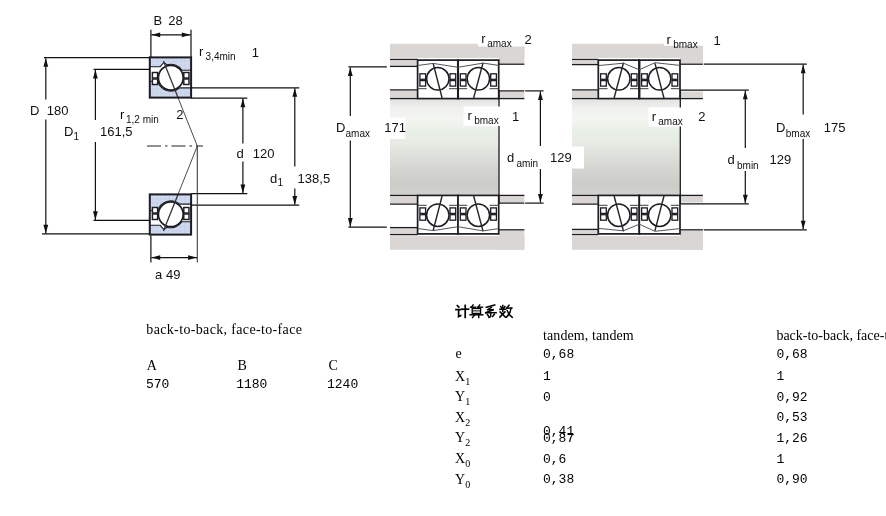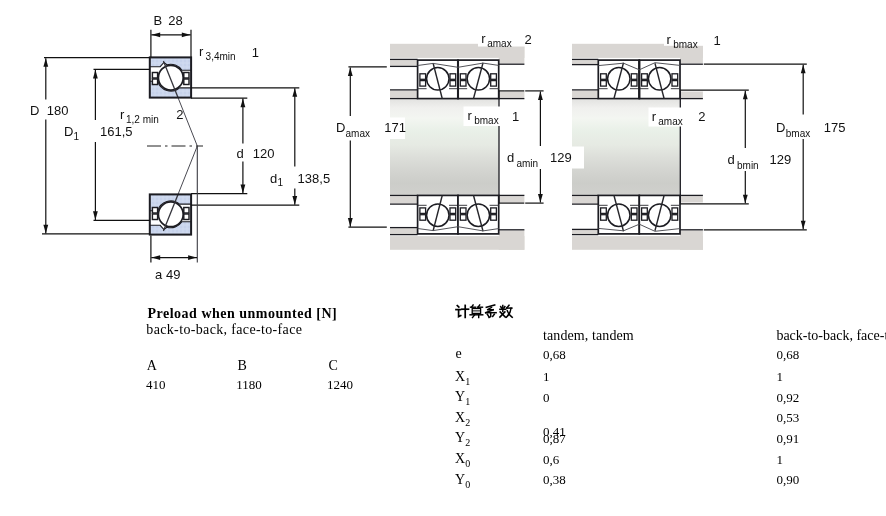--- a/index.html
+++ b/index.html
@@ -1,17 +1,17 @@
 <!DOCTYPE html>
 <html><head><meta charset="utf-8"><style>
 html,body{margin:0;padding:0;background:#fff;}
 #page{position:relative;width:886px;height:516px;overflow:hidden;background:#fff;}
 .t{position:absolute;white-space:pre;color:#000;}
 .ser{font-family:"Liberation Serif",serif;font-size:14px;}
-.san{font-family:Liberation Serif, serif;font-size:13px;}
+.san{font-family:Liberation Mono, monospace;font-size:13px;}
 </style></head><body>
 <div id="page">
 <svg width="886" height="516" viewBox="0 0 886 516" style="position:absolute;left:0;top:0">
 <defs>
 <pattern id="stip" width="4" height="4" patternUnits="userSpaceOnUse">
           <rect width="4" height="4" fill="#ccd7ee"></rect>
           <circle cx="1" cy="1" r="0.7" fill="#bccae6"></circle>
           <circle cx="3" cy="3" r="0.6" fill="#dae3f4"></circle>
         </pattern>
 <linearGradient id="shaft" x1="0" y1="99.3" x2="0" y2="194.7" gradientUnits="userSpaceOnUse">
@@ -326,43 +326,42 @@
           <path d="M5.8,2.4 L4.8,3.9"></path>
 <path d="M1.0,7.7 L6.2,12.9"></path>
           <path d="M5.8,7.7 L0.8,12.9"></path>
 <path d="M9.9,1.0 L7.7,3.7"></path>
           <path d="M7.5,3.9 H12.8"></path>
           <path d="M11.9,4.0 Q11.5,9.0 7.3,13.1"></path>
           <path d="M8.2,6.6 Q9.7,10.7 13.2,13.1"></path>
 </g>
 </g>
 </svg>
-<div class="t ser" style="left:147.5px;top:306.0px;font-weight:bold;letter-spacing:0.5px">Preload when unmounted [N]</div>
 <div class="t ser" style="left:146.3px;top:321.8px;letter-spacing:0.35px">back-to-back, face-to-face</div>
 <div class="t ser" style="left:146.8px;top:357.5px">A</div>
 <div class="t ser" style="left:237.6px;top:357.5px">B</div>
 <div class="t ser" style="left:328.4px;top:357.5px">C</div>
-<div class="t san" style="left:146.0px;top:377.2px">410</div>
+<div class="t san" style="left:146.0px;top:377.2px">570</div>
 <div class="t san" style="left:236.2px;top:377.2px">1180</div>
 <div class="t san" style="left:327.0px;top:377.2px">1240</div>
 <div class="t ser" style="left:543.0px;top:328.0px;letter-spacing:0.1px">tandem, tandem</div>
 <div class="t ser" style="left:776.4px;top:327.8px">back-to-back, face-to-face</div>
 <div class="t ser" style="left:455.5px;top:346.0px">e</div>
 <div class="t san" style="left:543.0px;top:346.7px">0,68</div>
 <div class="t san" style="left:776.4px;top:346.7px">0,68</div>
 <div class="t ser" style="left:455.0px;top:368.5px">X<sub style="font-size:10px">1</sub></div>
 <div class="t san" style="left:543.0px;top:369.2px">1</div>
 <div class="t san" style="left:776.4px;top:369.2px">1</div>
 <div class="t ser" style="left:455.0px;top:389.1px">Y<sub style="font-size:10px">1</sub></div>
 <div class="t san" style="left:543.0px;top:389.8px">0</div>
 <div class="t san" style="left:776.4px;top:389.8px">0,92</div>
 <div class="t ser" style="left:455.0px;top:409.7px">X<sub style="font-size:10px">2</sub></div>
 <div class="t san" style="left:543.0px;top:424px">0,41</div>
 <div class="t san" style="left:776.4px;top:410.4px">0,53</div>
 <div class="t ser" style="left:455.0px;top:430.3px">Y<sub style="font-size:10px">2</sub></div>
 <div class="t san" style="left:543.0px;top:431.0px">0,87</div>
-<div class="t san" style="left:776.4px;top:431.0px">0,91</div>
+<div class="t san" style="left:776.4px;top:431.0px">1,26</div>
 <div class="t ser" style="left:455.0px;top:450.9px">X<sub style="font-size:10px">0</sub></div>
 <div class="t san" style="left:543.0px;top:451.6px">0,6</div>
 <div class="t san" style="left:776.4px;top:451.6px">1</div>
 <div class="t ser" style="left:455.0px;top:471.5px">Y<sub style="font-size:10px">0</sub></div>
 <div class="t san" style="left:543.0px;top:472.2px">0,38</div>
 <div class="t san" style="left:776.4px;top:472.2px">0,90</div>
 </div>
 </body></html>

